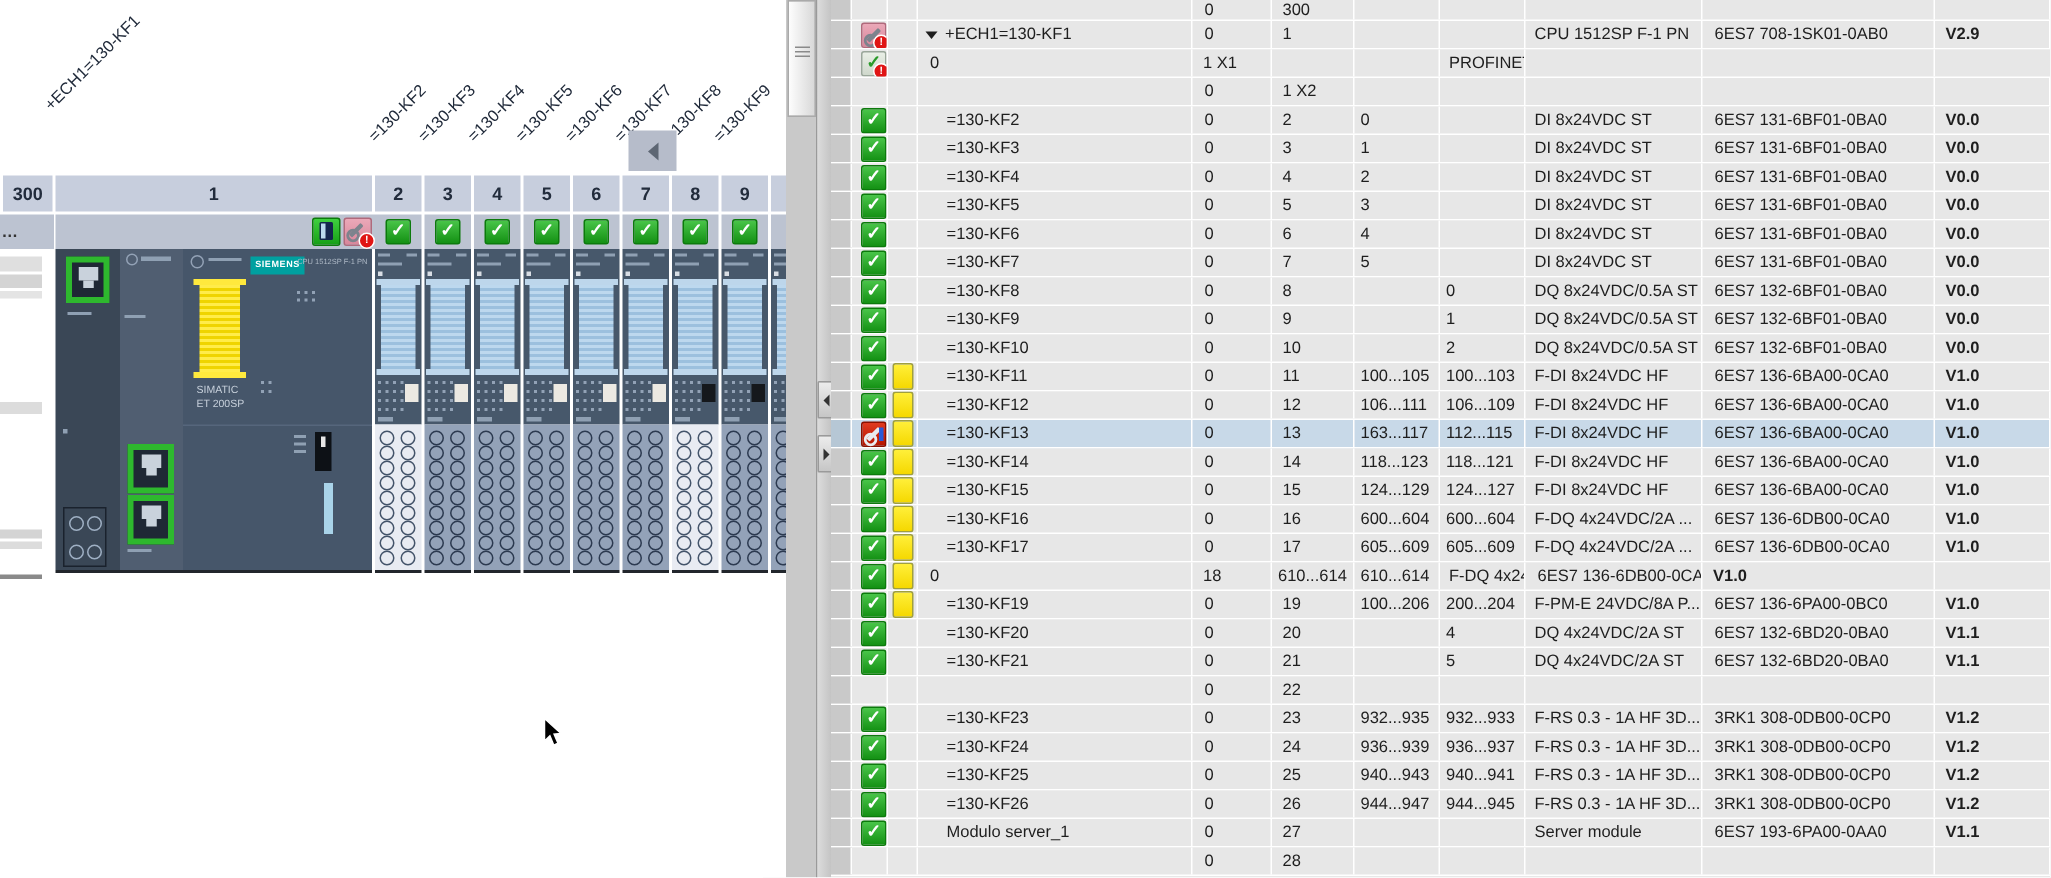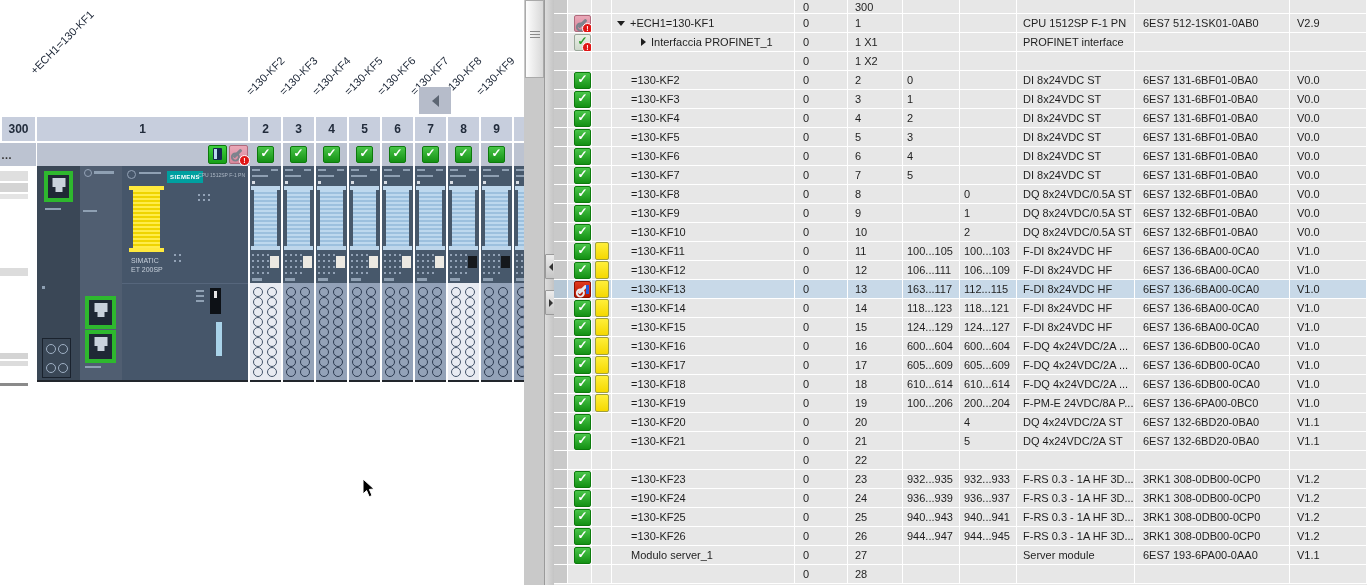--- a/index.html
+++ b/index.html
@@ -102,21 +102,21 @@
        height:19px;border-bottom:1px solid #fff;box-sizing:border-box;background:#e7e7e7;}
   .trow.first{height:14px;}
   .trow.selected{background:#c8d9e8;}
   .tc{position:relative;border-right:1px solid #fff;box-sizing:border-box;display:flex;align-items:center;
        white-space:nowrap;overflow:hidden;}
   .c-head{background:#c9c9c9;}
   .trow.selected .c-head{background:#b6c7d5;}
   .c-icon{padding-left:6px;} .c-fs{padding-left:3px;}
   .c-rack{padding-left:8px;} .c-slot{padding-left:7px;}
   .c-i{padding-left:4px;} .c-q{padding-left:4px;}
-  .c-type{padding-left:6px;} .c-art{padding-left:8px;} .c-ver{padding-left:7px;}
+  .c-type{padding-left:6px;} .c-art{padding-left:8px;} .c-ver{padding-left:7px;font-weight:bold;}
   .fsq{width:12px;height:16px;border-radius:2px;border:1px solid #9f9f3f;
        background:linear-gradient(#ffef3a,#f5d800);display:inline-block;}
   .tree{width:9px;margin-left:5px;display:inline-block;flex:0 0 auto;}
   .tree.down{width:0;height:0;border-left:4px solid transparent;border-right:4px solid transparent;border-top:5px solid #1e1e1e;}
   .tree.right{width:0;height:0;border-top:4px solid transparent;border-bottom:4px solid transparent;border-left:5px solid #1e1e1e;}
   .nm{margin-left:5px;}
   .nm.noarrow{margin-left:19px;}
 
   #cursor{position:absolute;left:362px;top:478px;}
 </style>
@@ -728,35 +728,31 @@
         <div class="tc c-fs"></div>
         <div class="tc c-name">
           <span class="tree down"></span>
           <span class="nm">+ECH1=130-KF1</span>
         </div>
         <div class="tc c-rack">0</div>
         <div class="tc c-slot">1</div>
         <div class="tc c-i"></div>
         <div class="tc c-q"></div>
         <div class="tc c-type">CPU 1512SP F-1 PN</div>
-        <div class="tc c-art">6ES7 512-1SK01-0AB0</div>
+        <div class="tc c-art">6ES7 708-1SK01-0AB0</div>
         <div class="tc c-ver">V2.9</div>
       </div>
       <div class="trow">
         <div class="tc c-head"></div>
         <div class="tc c-icon">
           <span class="ic ic-okwarn">
             <span class="badge"></span>
           </span>
         </div>
         <div class="tc c-fs"></div>
-        <div class="tc c-name">
-          <span class="tree right" style="margin-left: 29px;"></span>
-          <span class="nm">Interfaccia PROFINET_1</span>
-        </div>
         <div class="tc c-rack">0</div>
         <div class="tc c-slot">1 X1</div>
         <div class="tc c-i"></div>
         <div class="tc c-q"></div>
         <div class="tc c-type">PROFINET interface</div>
         <div class="tc c-art"></div>
         <div class="tc c-ver"></div>
       </div>
       <div class="trow">
         <div class="tc c-head"></div>
@@ -1061,23 +1057,20 @@
         <div class="tc c-ver">V1.0</div>
       </div>
       <div class="trow">
         <div class="tc c-head"></div>
         <div class="tc c-icon">
           <span class="ic ic-ok"></span>
         </div>
         <div class="tc c-fs">
           <span class="fsq"></span>
         </div>
-        <div class="tc c-name">
-          <span class="nm noarrow">=130-KF18</span>
-        </div>
         <div class="tc c-rack">0</div>
         <div class="tc c-slot">18</div>
         <div class="tc c-i">610...614</div>
         <div class="tc c-q">610...614</div>
         <div class="tc c-type">F-DQ 4x24VDC/2A ...</div>
         <div class="tc c-art">6ES7 136-6DB00-0CA0</div>
         <div class="tc c-ver">V1.0</div>
       </div>
       <div class="trow">
         <div class="tc c-head"></div>
@@ -1162,21 +1155,21 @@
         <div class="tc c-art">3RK1 308-0DB00-0CP0</div>
         <div class="tc c-ver">V1.2</div>
       </div>
       <div class="trow">
         <div class="tc c-head"></div>
         <div class="tc c-icon">
           <span class="ic ic-ok"></span>
         </div>
         <div class="tc c-fs"></div>
         <div class="tc c-name">
-          <span class="nm noarrow">=190-KF24</span>
+          <span class="nm noarrow">=130-KF24</span>
         </div>
         <div class="tc c-rack">0</div>
         <div class="tc c-slot">24</div>
         <div class="tc c-i">936...939</div>
         <div class="tc c-q">936...937</div>
         <div class="tc c-type">F-RS 0.3 - 1A HF 3D...</div>
         <div class="tc c-art">3RK1 308-0DB00-0CP0</div>
         <div class="tc c-ver">V1.2</div>
       </div>
       <div class="trow">

